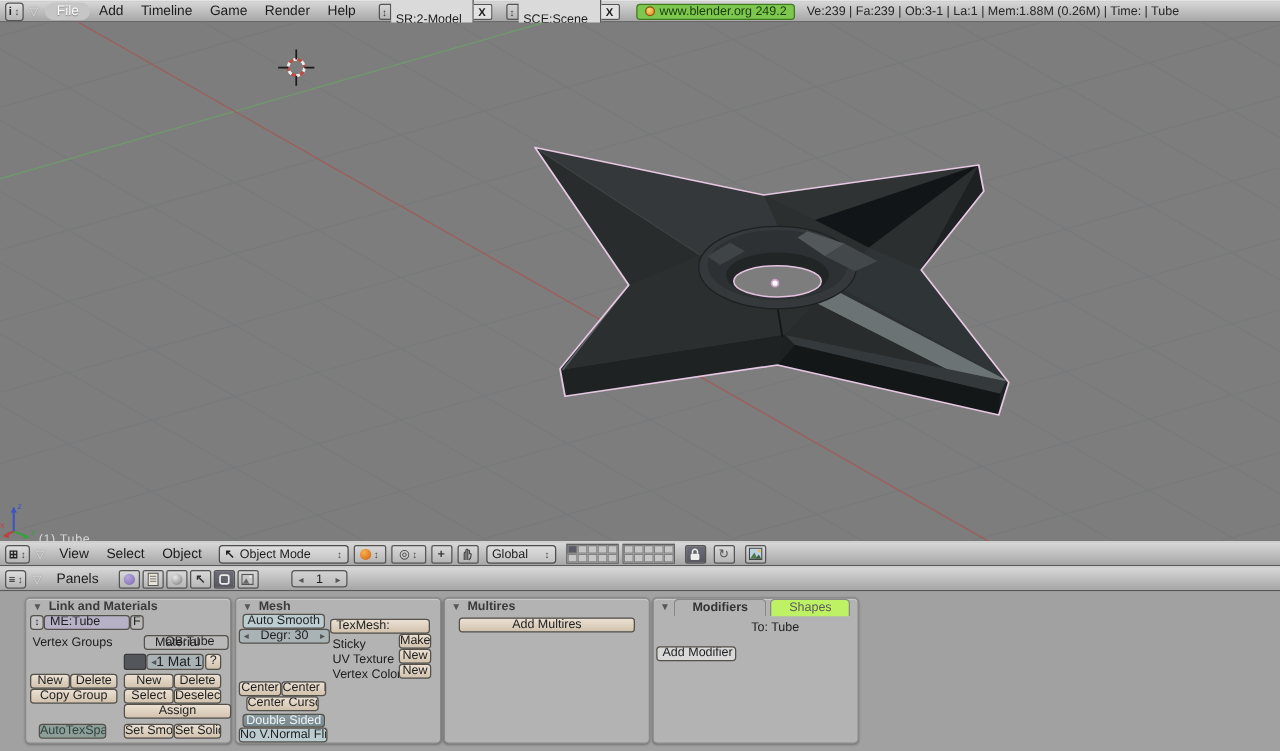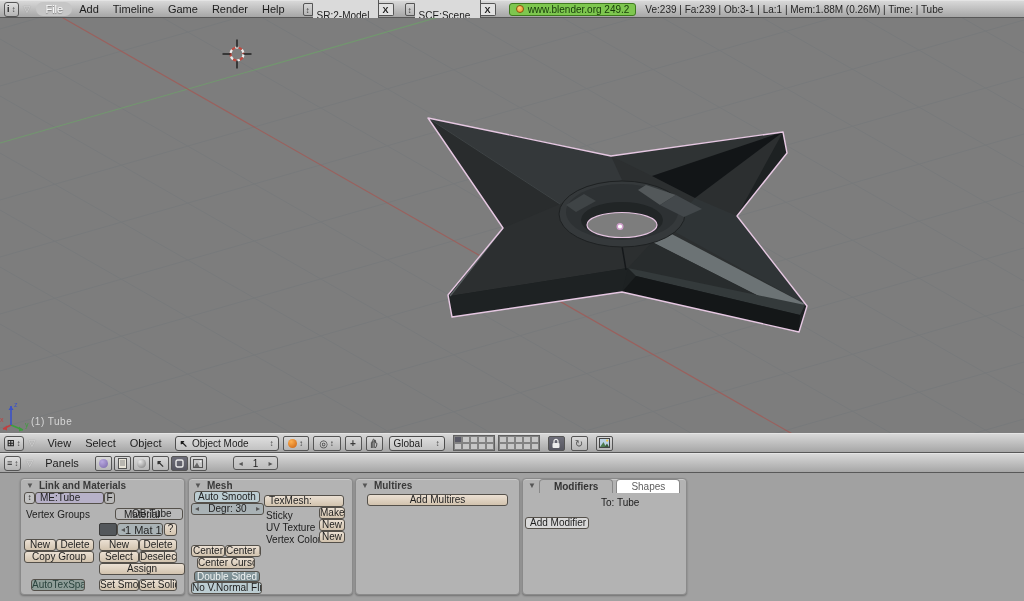--- a/index.html
+++ b/index.html
@@ -24,21 +24,21 @@
   .field{background:#dadada;border:1px solid #555;border-left:none;height:13px;line-height:13px;
          font-size:10px;padding:16px 4px;min-width:66px;box-sizing:border-box;}
   .xbtn{background:#e2e2e2;border:1px solid #555;border-left:none;border-radius:0 2px 2px 0;font-weight:bold;
         font-size:9px;height:13px;line-height:13px;padding:0 4px;box-sizing:border-box;}
   .badge{display:flex;align-items:center;gap:4px;background:#7ec74f;border:1px solid #3f7a1f;border-radius:3px;
          height:13px;padding:0 6px;margin-left:13px;font-size:10px;color:#173a0a;box-sizing:border-box;}
   .bdot{width:8px;height:8px;border-radius:50%;background:radial-gradient(circle at 35% 30%,#ffd27a,#e88b1a);border:1px solid #8a5510;box-sizing:border-box;}
   .stats{font-size:10px;margin-left:9px;color:#262626;}
   
   .viewport{position:absolute;top:18px;left:0;width:1024px;height:415px;background:#7d7d7d;overflow:hidden;}
-  .vp-label{position:absolute;left:31px;top:398px;font-size:10px;color:#d6d6d6;letter-spacing:.5px;}
+  .vp-label{position:absolute;left:31px;top:408px;font-size:10px;color:#d6d6d6;letter-spacing:.5px;}
   
   .dd{display:flex;align-items:center;background:linear-gradient(#dedede,#c2c2c2);border:1px solid #4d4d4d;
       border-radius:3px;height:15px;font-size:10px;padding:0 4px;gap:4px;margin-left:6px;box-sizing:border-box;}
   .dd .stp{margin-left:2px;}
   .icon-btn{display:flex;align-items:center;justify-content:center;width:17px;height:15px;
             background:linear-gradient(#d9d9d9,#b6b6b6);border:1px solid #555;border-radius:2px;font-size:10px;
             margin-left:4px;box-sizing:border-box;color:#333;}
   .icon-btn.pressed{background:linear-gradient(#6d6d78,#575761);color:#eee;}
   .sphere-ic{width:9px;height:9px;border-radius:50%;background:radial-gradient(circle at 35% 30%,#ffb050,#c85f10);}
   .layers{display:grid;grid-template-columns:repeat(5,8px);grid-auto-rows:7px;border:1px solid #606060;margin-left:8px;background:#9a9a9a;}
@@ -61,21 +61,21 @@
   .lav{background:#b7b1c8;}
   .gryf{background:#b9b9b9;}
   .teal{background:#bccdd2;}
   .tealon{background:linear-gradient(#87999e,#75888d);color:#f0f4f4;}
   .atex{background:#8f9e99;color:#2a433d;}
   .stepperb{background:#a9b2b5;display:flex;justify-content:space-between;align-items:center;padding:0 3px;}
   .txt{position:absolute;font-size:10px;color:#202020;white-space:nowrap;}
   .swatch{position:absolute;background:#53575b;border:1px solid #3a3a3a;box-sizing:border-box;border-radius:2px;}
   .tab{height:13px;line-height:13px;padding:0 14px;border:1px solid #888;border-bottom:none;border-radius:4px 4px 0 0;
        background:#b3b3b3;font-weight:bold;color:#333;font-size:10px;}
-  .tab.off{background:#ffffff;color:#5e5e5e;font-weight:normal;}
+  .tab.off{background:#bef264;color:#5e5e5e;font-weight:normal;}
 </style>
 </head>
 <body>
 
 <div class="screen">
 
   <div class="hdr top">
     <div class="ed-btn">
       <span>i</span>
       <span class="stp">↕</span>

